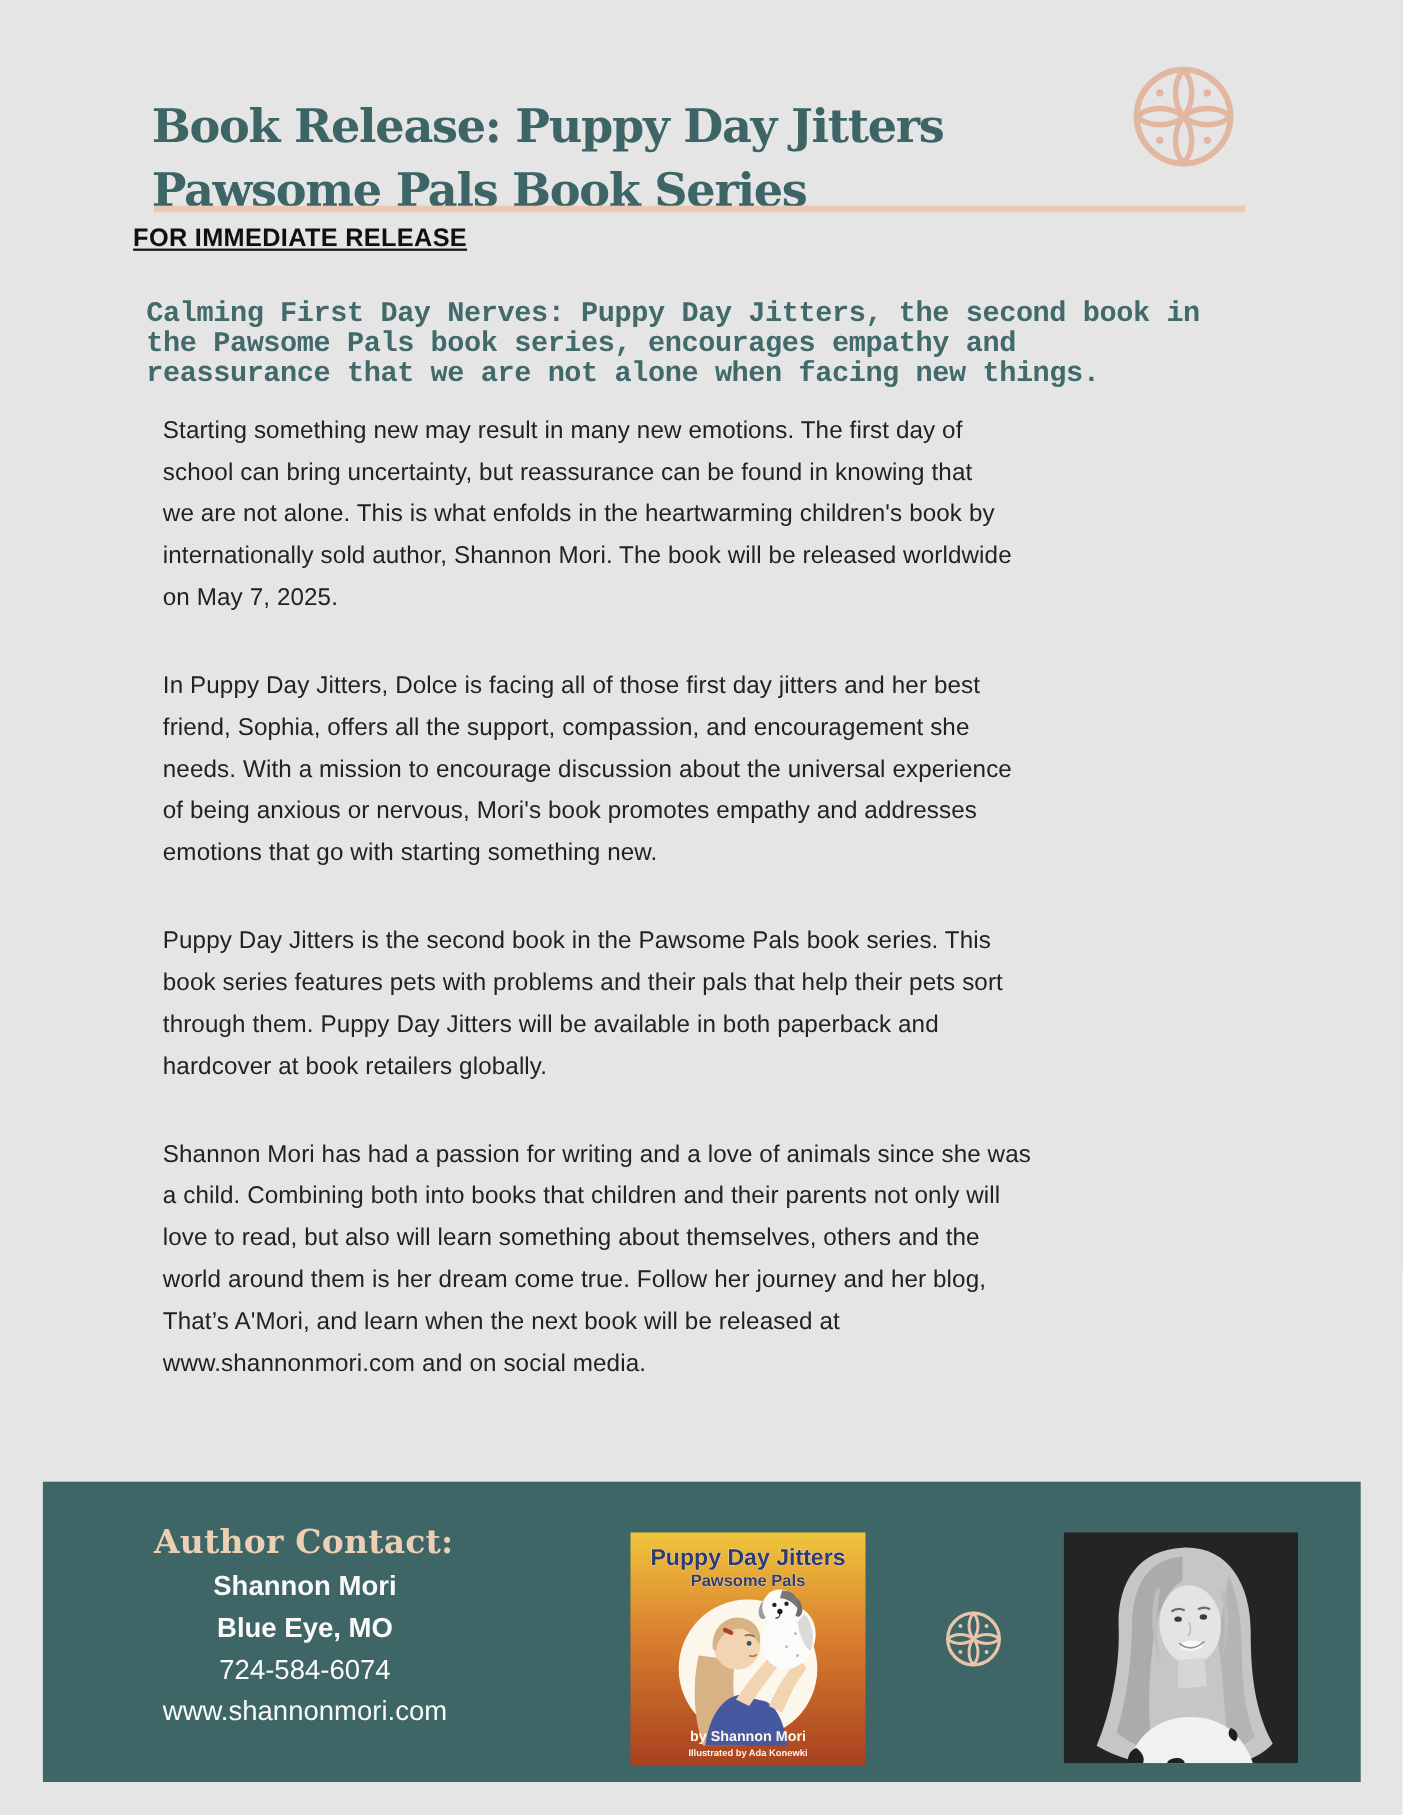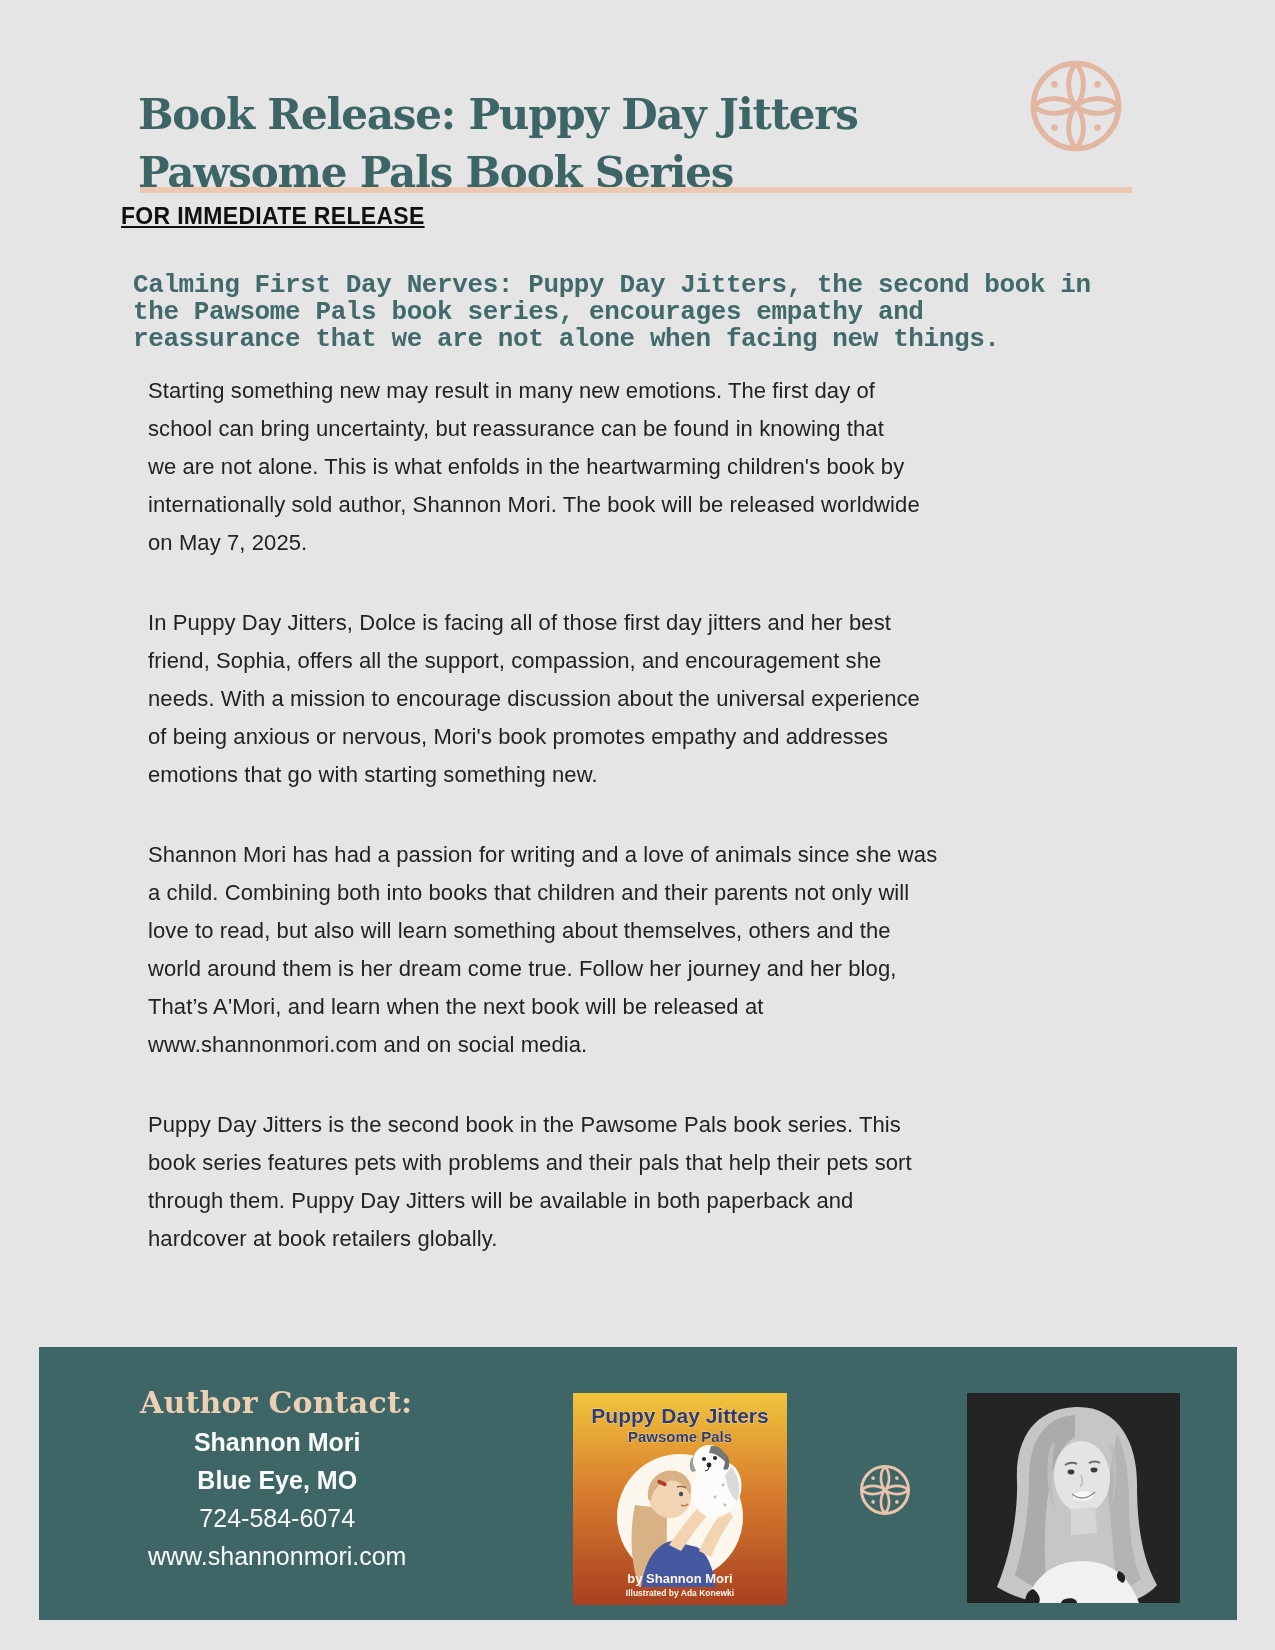--- a/index.html
+++ b/index.html
@@ -85,30 +85,30 @@
     <p>Starting something new may result in many new emotions. The first day of
 school can bring uncertainty, but reassurance can be found in knowing that
 we are not alone. This is what enfolds in the heartwarming children's book by
 internationally sold author, Shannon Mori. The book will be released worldwide
 on May 7, 2025.</p>
     <p>In Puppy Day Jitters, Dolce is facing all of those first day jitters and her best
 friend, Sophia, offers all the support, compassion, and encouragement she
 needs. With a mission to encourage discussion about the universal experience
 of being anxious or nervous, Mori's book promotes empathy and addresses
 emotions that go with starting something new.</p>
+    <p>Puppy Day Jitters is the second book in the Pawsome Pals book series. This
+book series features pets with problems and their pals that help their pets sort
+through them. Puppy Day Jitters will be available in both paperback and
+hardcover at book retailers globally.</p>
     <p>Shannon Mori has had a passion for writing and a love of animals since she was
 a child. Combining both into books that children and their parents not only will
 love to read, but also will learn something about themselves, others and the
 world around them is her dream come true. Follow her journey and her blog,
 That’s A'Mori, and learn when the next book will be released at
 www.shannonmori.com and on social media.</p>
-    <p>Puppy Day Jitters is the second book in the Pawsome Pals book series. This
-book series features pets with problems and their pals that help their pets sort
-through them. Puppy Day Jitters will be available in both paperback and
-hardcover at book retailers globally.</p>
   </div>
 
   <div class="footer">
 
     <div class="contact-heading">Author Contact:</div>
 
     <div class="contact-block">
       <div class="strong">Shannon Mori</div>
       <div class="strong">Blue Eye, MO</div>
       <div>724-584-6074</div>

